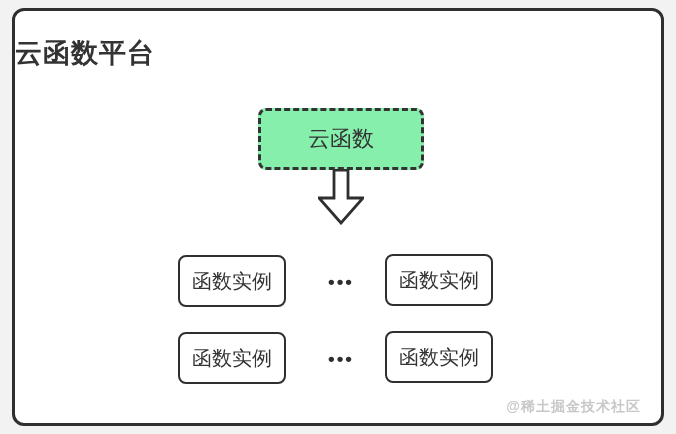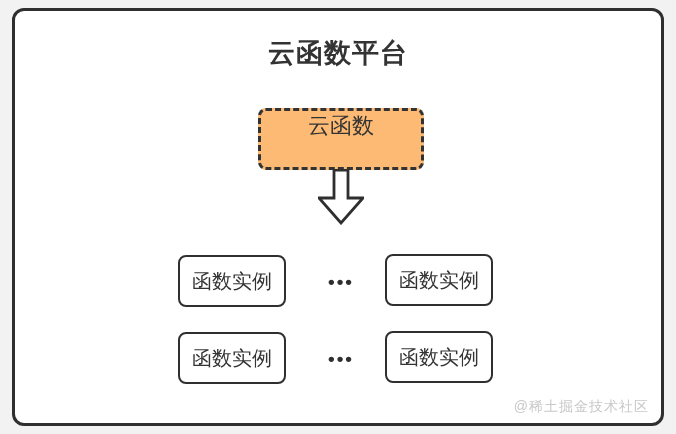--- a/index.html
+++ b/index.html
@@ -21,38 +21,38 @@
     background: #ffffff;
     border: 3px solid #2f2f2f;
     border-radius: 12px;
   }
   .title {
     position: absolute;
     top: 24px;
     left: 0;
     width: 100%;
     margin: 0;
-    text-align: center;
+    text-align: left;
     font-size: 27px;
     font-weight: bold;
     color: #333333;
     letter-spacing: 1px;
   }
   .dashed-box {
     position: absolute;
     left: 243px;
     top: 97px;
     width: 166px;
     height: 62px;
     box-sizing: border-box;
     border: 3px dashed #333333;
     border-radius: 8px;
-    background: #fdba74;
+    background: #86efac;
     display: flex;
-    align-items: flex-start;
+    align-items: center;
     justify-content: center;
     font-size: 22px;
     color: #333333;
   }
   .down-arrow {
     position: absolute;
     left: 303px;
     top: 158px;
     width: 46px;
     height: 56px;
@@ -85,25 +85,26 @@
     font-size: 19px;
     font-weight: bold;
     letter-spacing: 2px;
     color: #2f2f2f;
     line-height: 1;
   }
   .dots-row1 { left: 300px; top: 244px; }
   .dots-row2 { left: 300px; top: 321px; }
   .watermark {
     position: absolute;
-    right: 12px;
+    right: 20px;
     bottom: 7px;
     font-size: 14px;
     color: #c8c8c8;
     letter-spacing: 1px;
+    font-weight: bold;
   }
 </style>
 </head>
 <body>
 
 <div class="card">
 
   <h1 class="title">云函数平台</h1>
 
   <div class="dashed-box">

